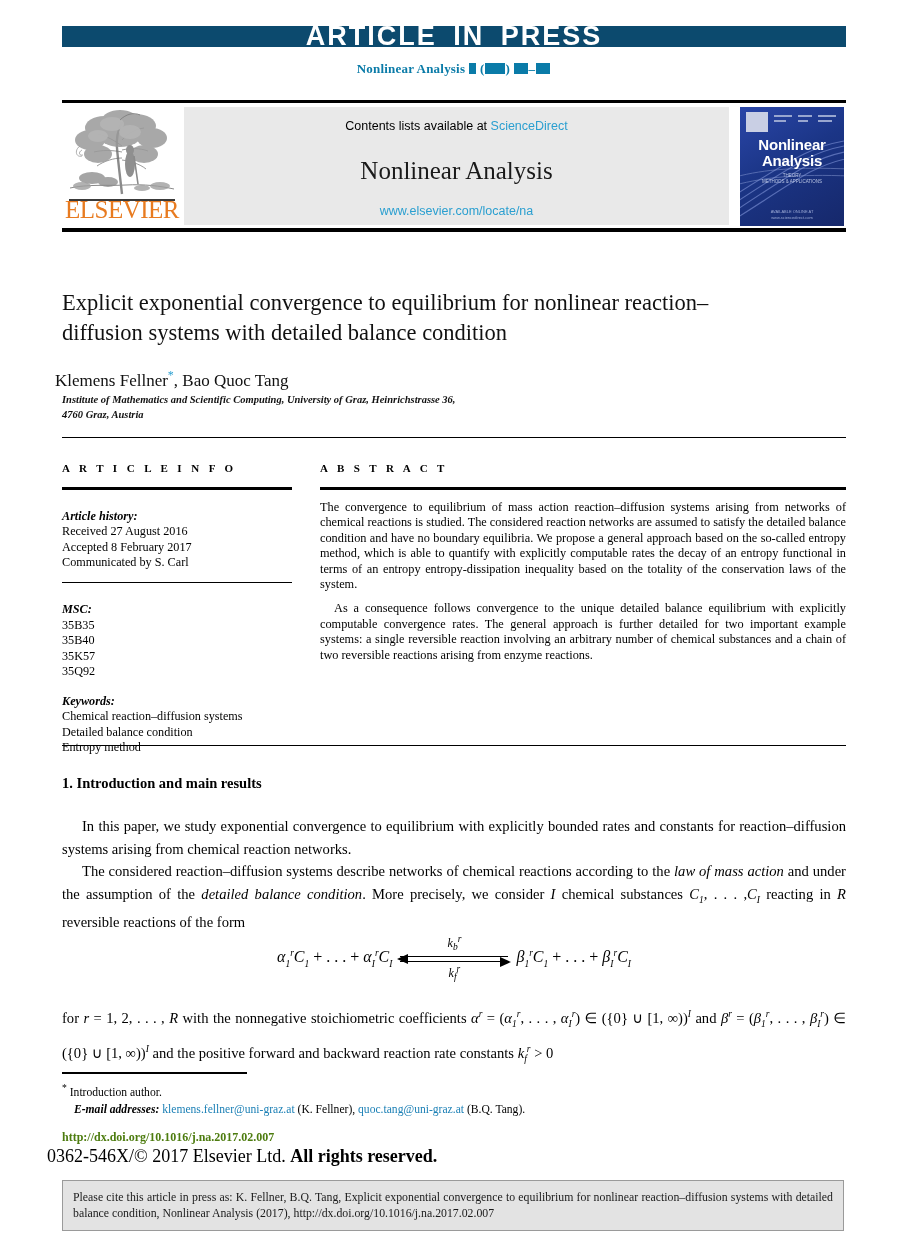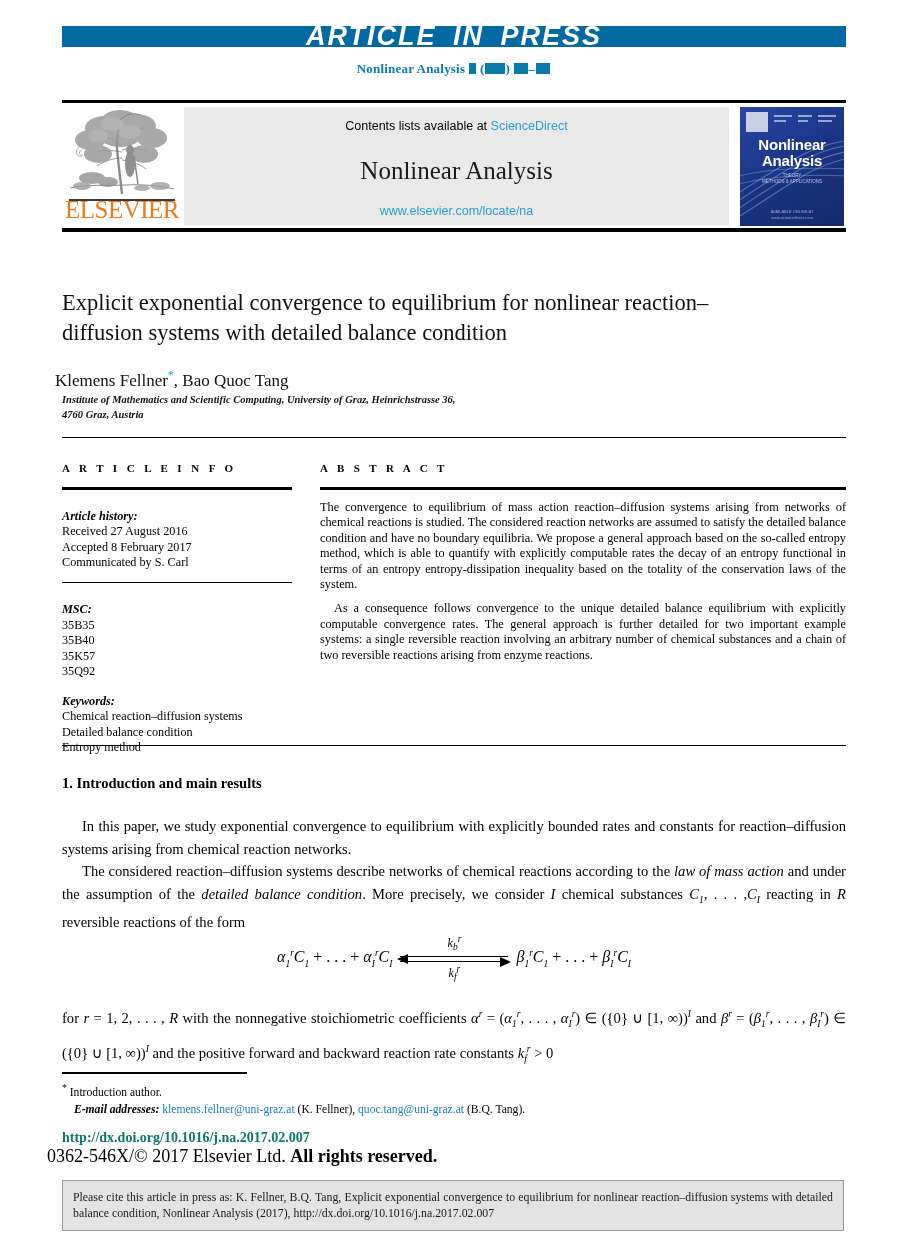--- a/index.html
+++ b/index.html
@@ -21,25 +21,24 @@
     left: 0; top: 0;
     width: 907px;
     height: 1238px;
   }
 
   
   .aip-band {
     position: absolute;
     left: 62px; top: 26px;
     width: 784px; height: 21px;
-    background: #0369a1;
+    background: #0c4a6e;
     display: flex;
     align-items: center;
     justify-content: center;
-    font-style: italic;
   }
   .aip-text {
     font-family: "Liberation Sans", "DejaVu Sans", sans-serif;
     font-weight: bold;
     font-size: 27px;
     letter-spacing: 2px;
     color: #ffffff;
     word-spacing: 7px;
   }
   .journal-ref {
@@ -420,22 +419,22 @@
     line-height: 17px;
     color: #000;
   }
   .footnotes .ital { font-style: italic; font-weight: bold; }
   .mailto { color: #1a7fb5; }
   .doi-line {
     position: absolute;
     left: 62px; top: 1130px;
     font-family: "Liberation Serif", serif;
     font-weight: bold;
-    font-size: 14px;
-    color: #0f766e;
+    font-size: 12px;
+    color: #4d7c0f;
   }
   .issn-line {
     position: absolute;
     left: 47px; top: 1146px;
     font-family: "Liberation Serif", serif;
     font-size: 18px;
     color: #000;
   }
   .issn-line b { font-weight: bold; }
 

